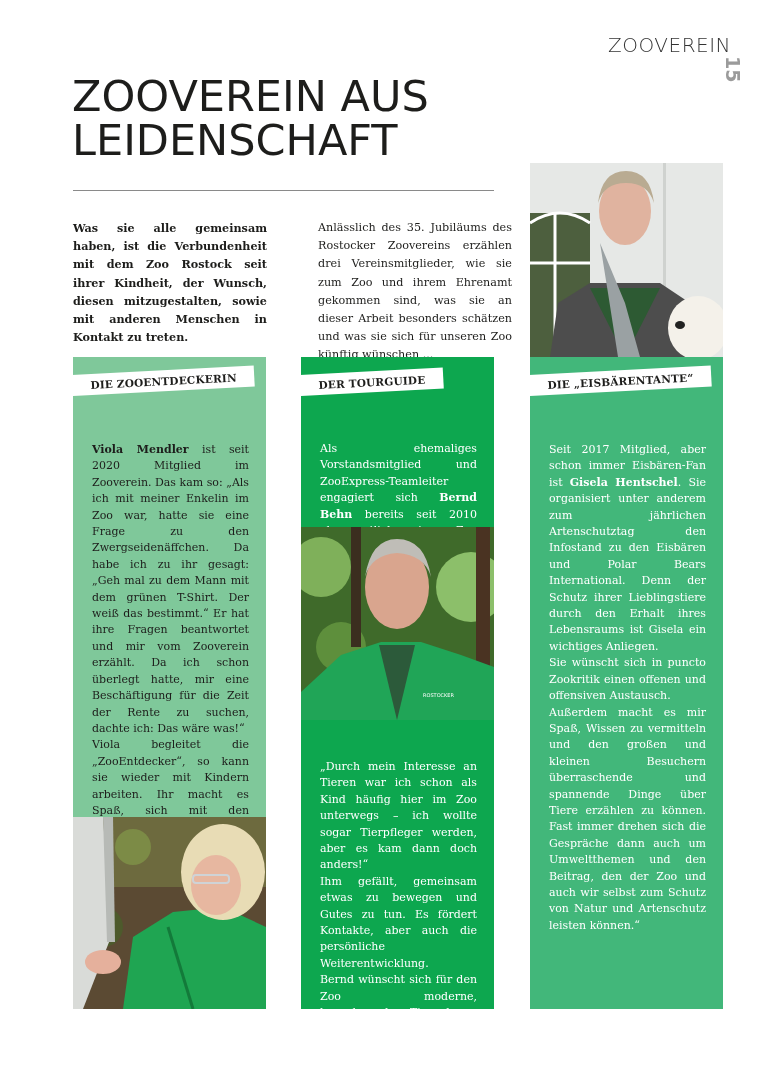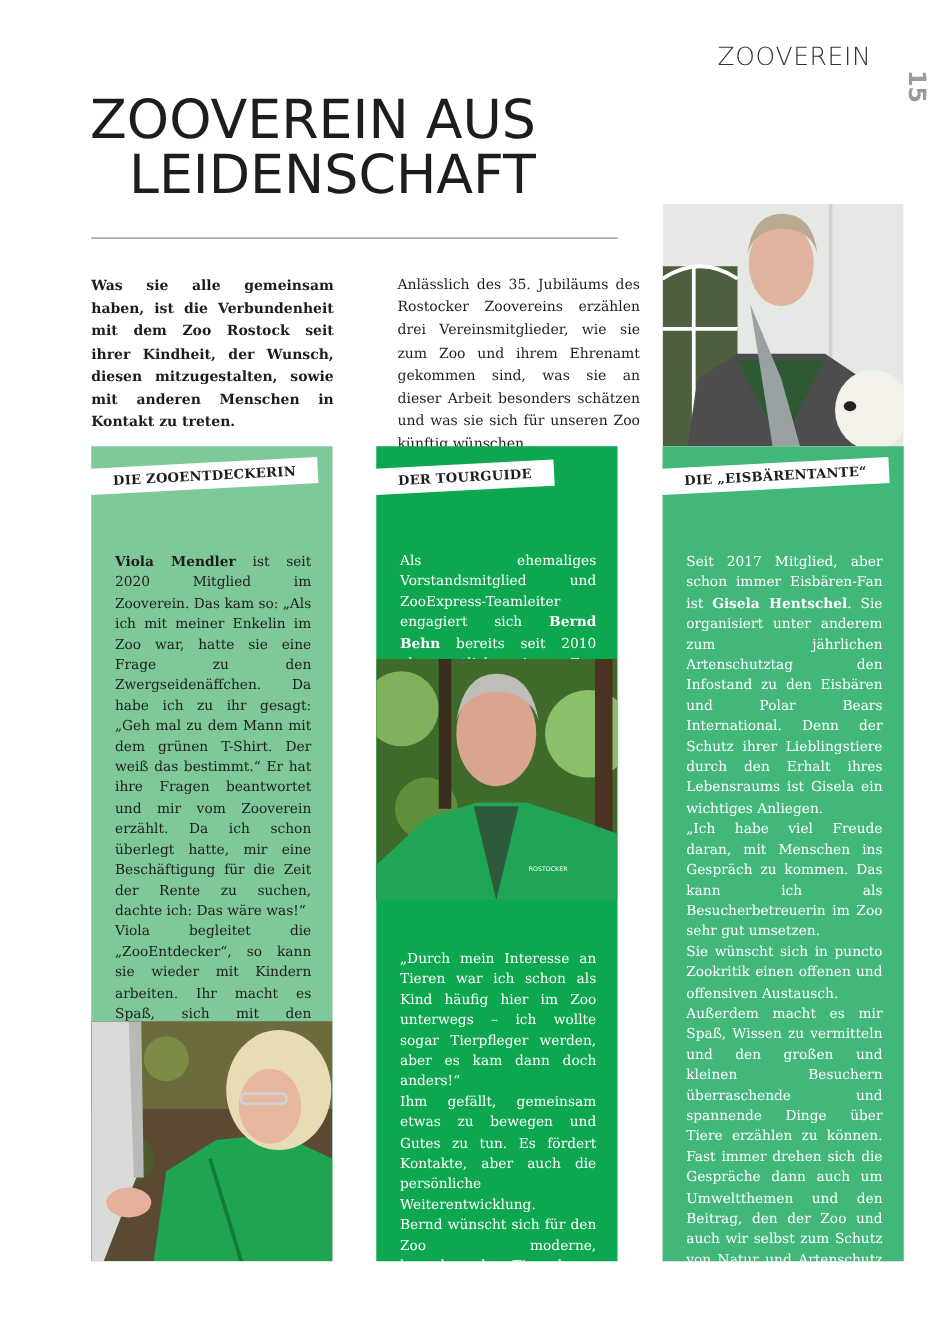--- a/index.html
+++ b/index.html
@@ -1,26 +1,26 @@
 <!DOCTYPE html>
 <html><head>
 <meta charset="utf-8">
 <style>
   html, body { margin: 0; padding: 0; background: #ffffff; }
   body { width: 759px; height: 1073px; position: relative; overflow: hidden;
          font-family: "DejaVu Serif", serif; color: #1d1d1b; }
 
-  .running-head { position: absolute; left: 574px; top: 33px; font-family: "DejaVu Sans", sans-serif;
+  .running-head { position: absolute; left: 608px; top: 33px; font-family: "DejaVu Sans", sans-serif;
                   font-size: 20px; font-weight: 300; letter-spacing: 0.5px; color: #333; }
   .page-num { position: absolute; left: 718px; top: 56px; font-family: "DejaVu Sans", sans-serif;
               font-size: 19px; font-weight: bold; color: #9b9b9b; transform: rotate(90deg); transform-origin: left top;
               left: 744px; }
 
   .title { position: absolute; left: 72px; top: 74px; margin: 0; font-family: "DejaVu Sans", sans-serif;
-           font-size: 43px; font-weight: normal; line-height: 44px; letter-spacing: 0px; color: #1d1d1b; text-align: right; }
+           font-size: 43px; font-weight: normal; line-height: 44px; letter-spacing: 0px; color: #1d1d1b; }
   .title-rule { position: absolute; left: 73px; top: 190px; width: 421px; height: 1px; background: #8a8a8a; }
 
   .intro { position: absolute; top: 219px; width: 194px; font-size: 11.2px; line-height: 18.2px; text-align: justify; }
   .intro.bold { left: 73px; font-weight: bold; }
   .intro.reg { left: 318px; }
 
   .col { position: absolute; top: 357px; width: 193px; height: 652px; }
   .col1 { left: 73px; background: #7fc89a; }
   .col2 { left: 301px; background: #0da74f; }
   .col3 { left: 530px; background: #42b77a; top: 357px; }
@@ -104,21 +104,20 @@
     <ellipse cx="96" cy="60" rx="32" ry="42" fill="#d9a58e"></ellipse>
     <path d="M64,50 Q70,12 96,12 Q124,12 130,50 Q124,28 96,26 Q70,28 64,50 Z" fill="#bfbdb7"></path>
     <text x="122" y="170" font-size="5" fill="#ffffff" font-family="DejaVu Sans, sans-serif">ROSTOCKER</text>
   </svg>
 </div>
 
 <section class="col col3">
   <div class="tag">DIE „EISBÄRENTANTE“</div>
   <div class="text" style="top:59px;">
     <p><span>Seit 2017 Mitglied, aber schon immer Eisbären-Fan ist </span><b>Gisela Hentschel</b><span>. Sie organisiert unter anderem zum jährlichen Artenschutztag den Infostand zu den Eisbären und Polar Bears International. Denn der Schutz ihrer Lieblingstiere durch den Erhalt ihres Lebensraums ist Gisela ein wichtiges Anliegen.</span></p>
-    <p>„Ich habe viel Freude daran, mit Menschen ins Gespräch zu kommen. Das kann ich als Besucherbetreuerin im Zoo sehr gut umsetzen.</p>
     <p>Sie wünscht sich in puncto Zookritik einen offenen und offensiven Austausch.</p>
     <p>Außerdem macht es mir Spaß, Wissen zu vermitteln und den großen und kleinen Besuchern überraschende und spannende Dinge über Tiere erzählen zu können. Fast immer drehen sich die Gespräche dann auch um Umweltthemen und den Beitrag, den der Zoo und auch wir selbst zum Schutz von Natur und Artenschutz leisten können.“</p>
   </div>
 </section>
 <div class="photo photo3">
   <svg viewBox="0 0 193 194" preserveAspectRatio="none">
     <rect width="193" height="194" fill="#e6e8e6"></rect>
     <rect x="0" y="50" width="60" height="144" fill="#4d5f3e"></rect>
     <path d="M0,60 Q30,40 60,60" stroke="#ffffff" stroke-width="3" fill="none"></path>
     <line x1="25" y1="50" x2="25" y2="194" stroke="#ffffff" stroke-width="3"></line>

